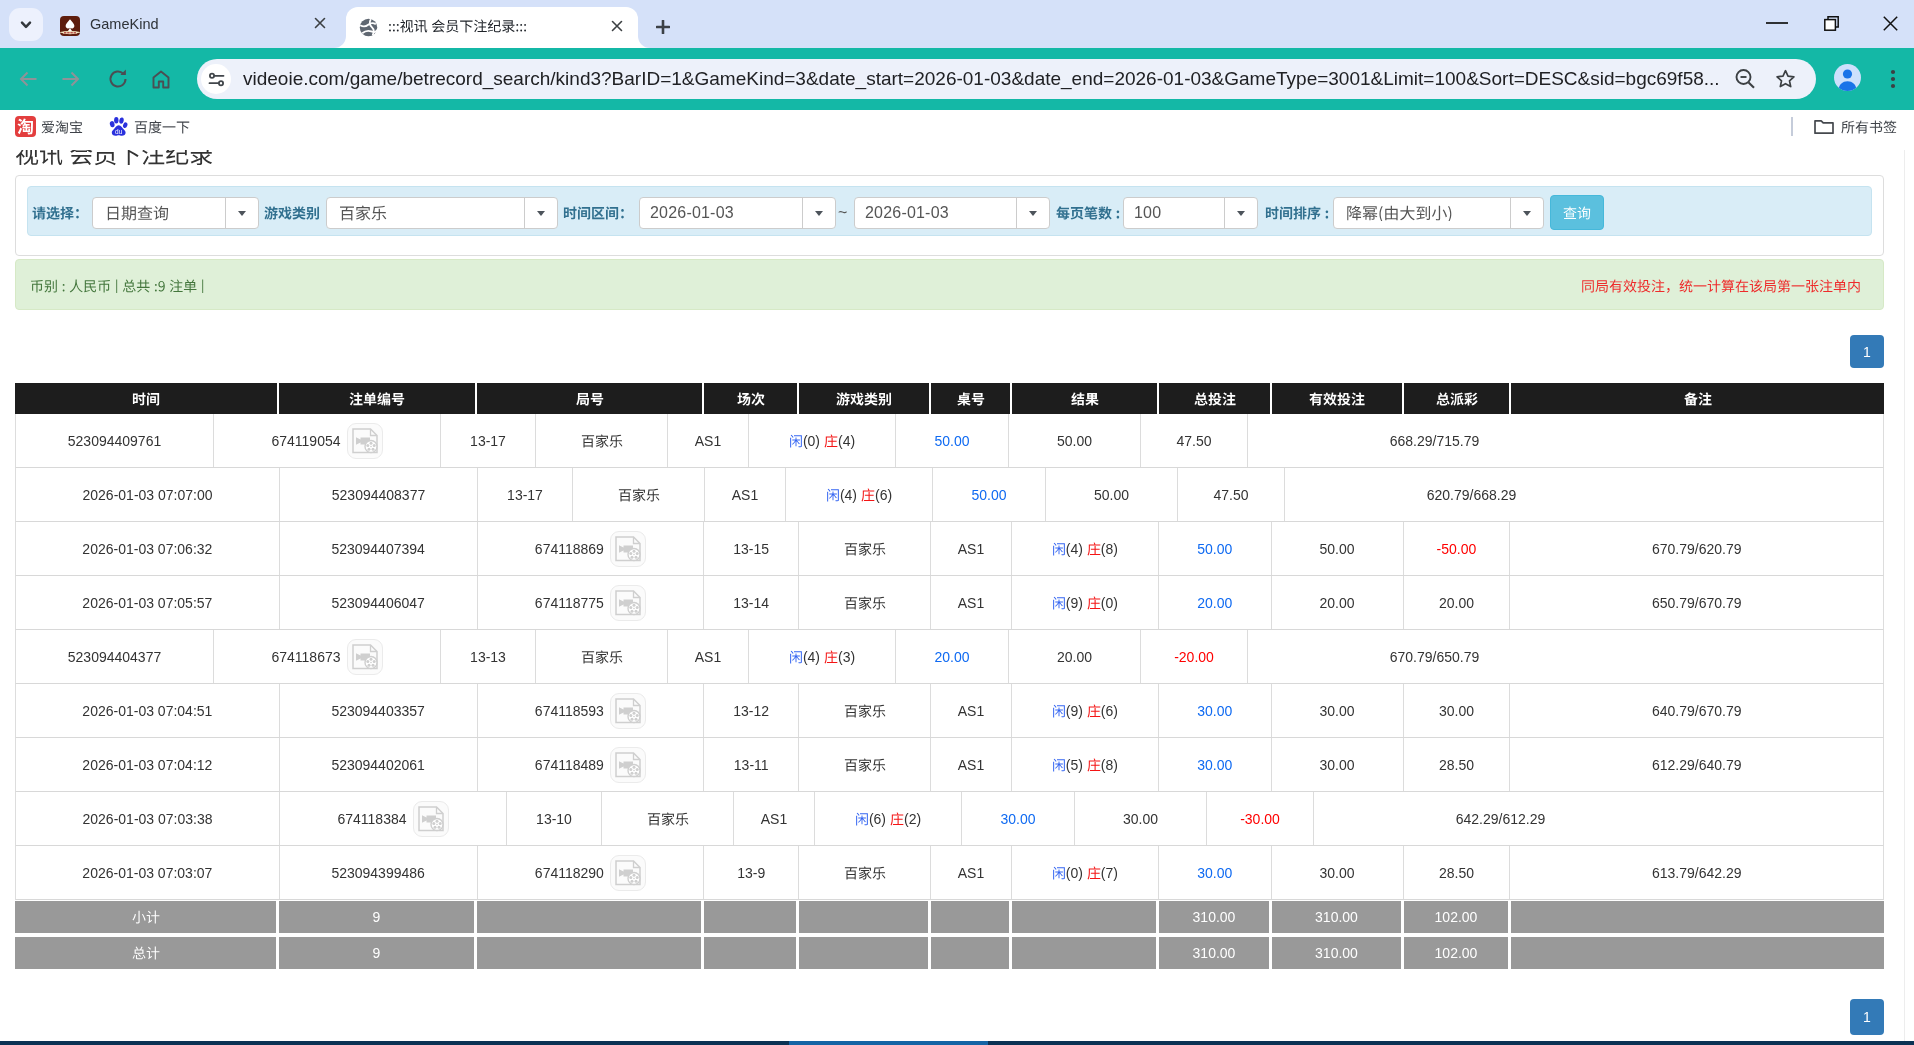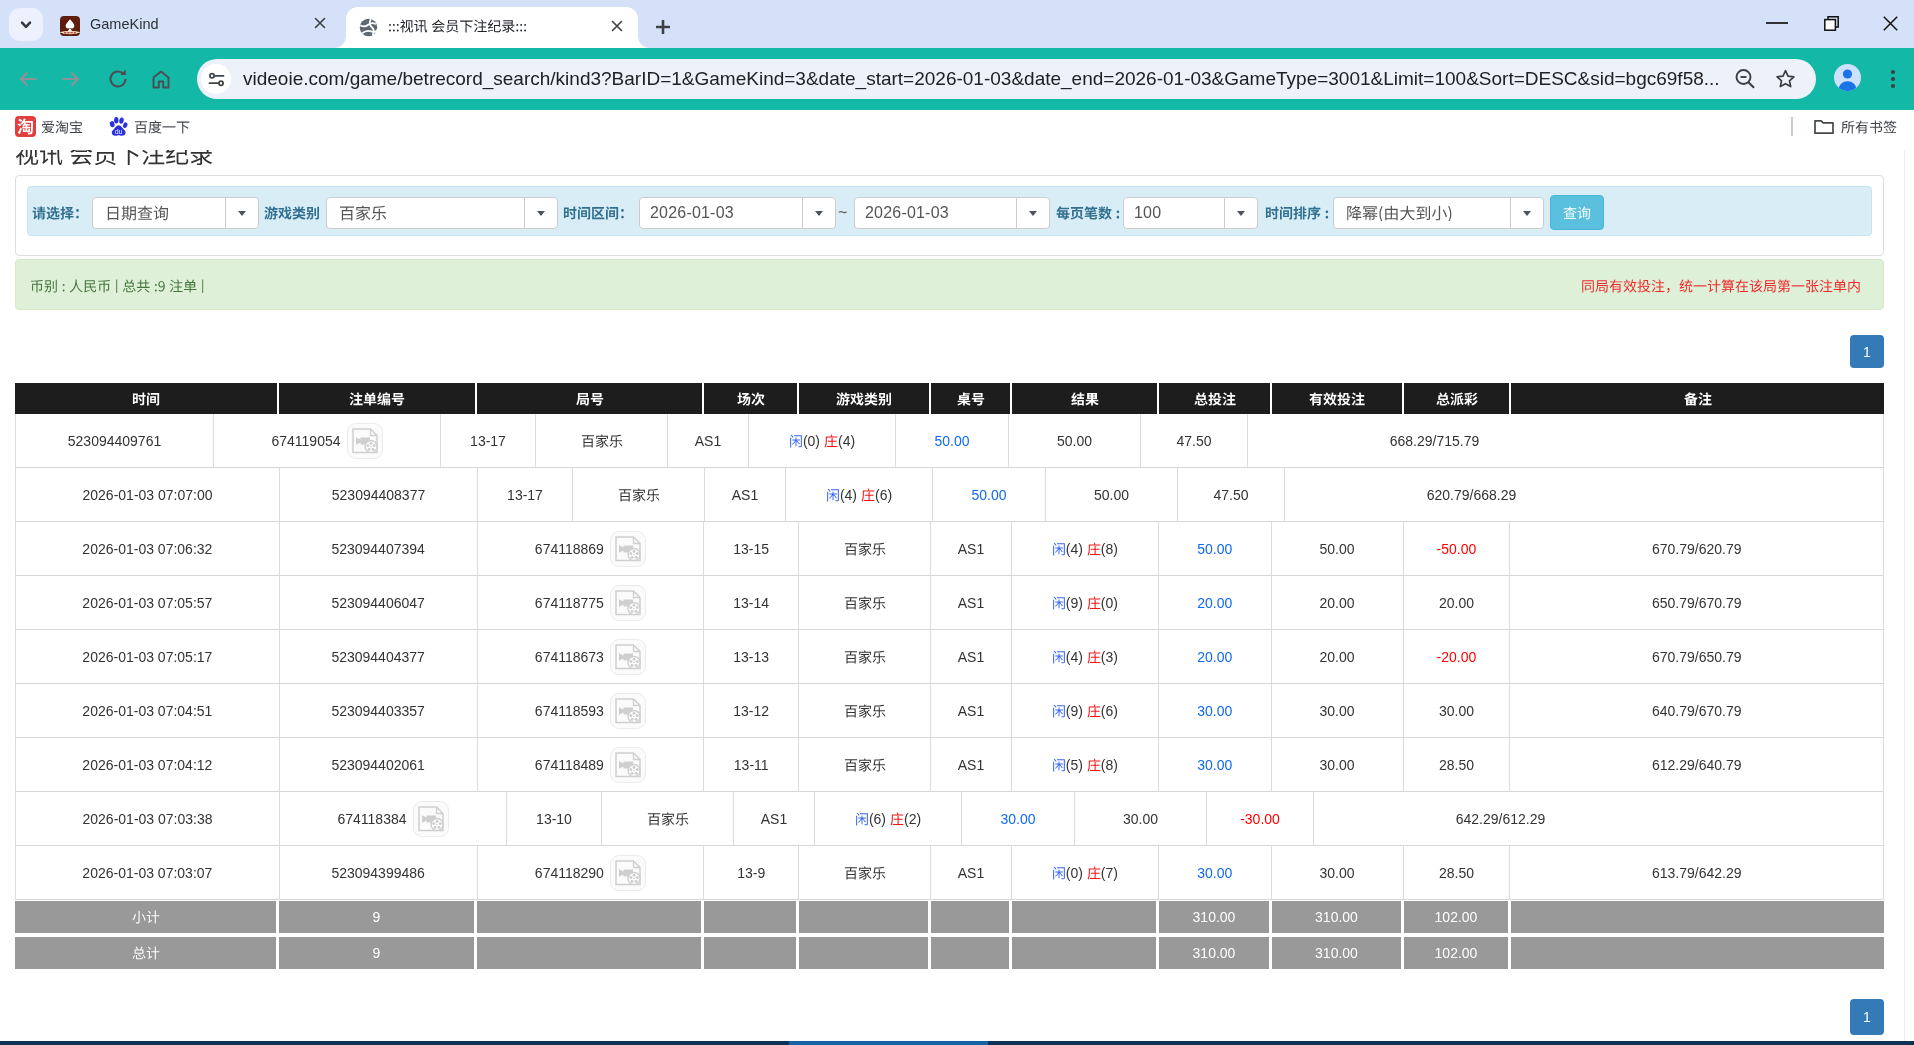--- a/index.html
+++ b/index.html
@@ -706,21 +706,20 @@
             </g>
           </svg>
           <span>(0)</span>
         </div>
         <div class="c" style="width:113px;color:#0f6af2">20.00</div>
         <div class="c" style="width:132px">20.00</div>
         <div class="c" style="width:107px;color:#333">20.00</div>
         <div class="c cl" style="width:373px">650.79/670.79</div>
       </div>
       <div class="row">
-        <div class="c" style="width:264px">2026-01-03 07:05:17</div>
         <div class="c" style="width:198px">523094404377</div>
         <div class="c" style="width:227px">
           <span style="margin-right:6px">674118673</span>
           <span class="vbtn">
             <svg width="34" height="34" viewBox="0 0 34 34">
 <path d="M5 5 H22.5 L29 11.5 V28.5 H5 Z" fill="none" stroke="#cfcfcf" stroke-width="1.5"></path>
 <path d="M22.5 5 V11.5 H29" fill="none" stroke="#cfcfcf" stroke-width="1.3"></path>
 <path d="M12.5 13.5 H22 V20.5 H12.5 V18.6 L8 20.8 V13.2 L12.5 15.4 Z" fill="#cfcfcf"></path>
 <circle cx="23" cy="22.5" r="6" fill="#fff" stroke="#cfcfcf" stroke-width="1.4"></circle>
 <circle cx="23" cy="19.2" r="1.5" fill="#cfcfcf"></circle>

